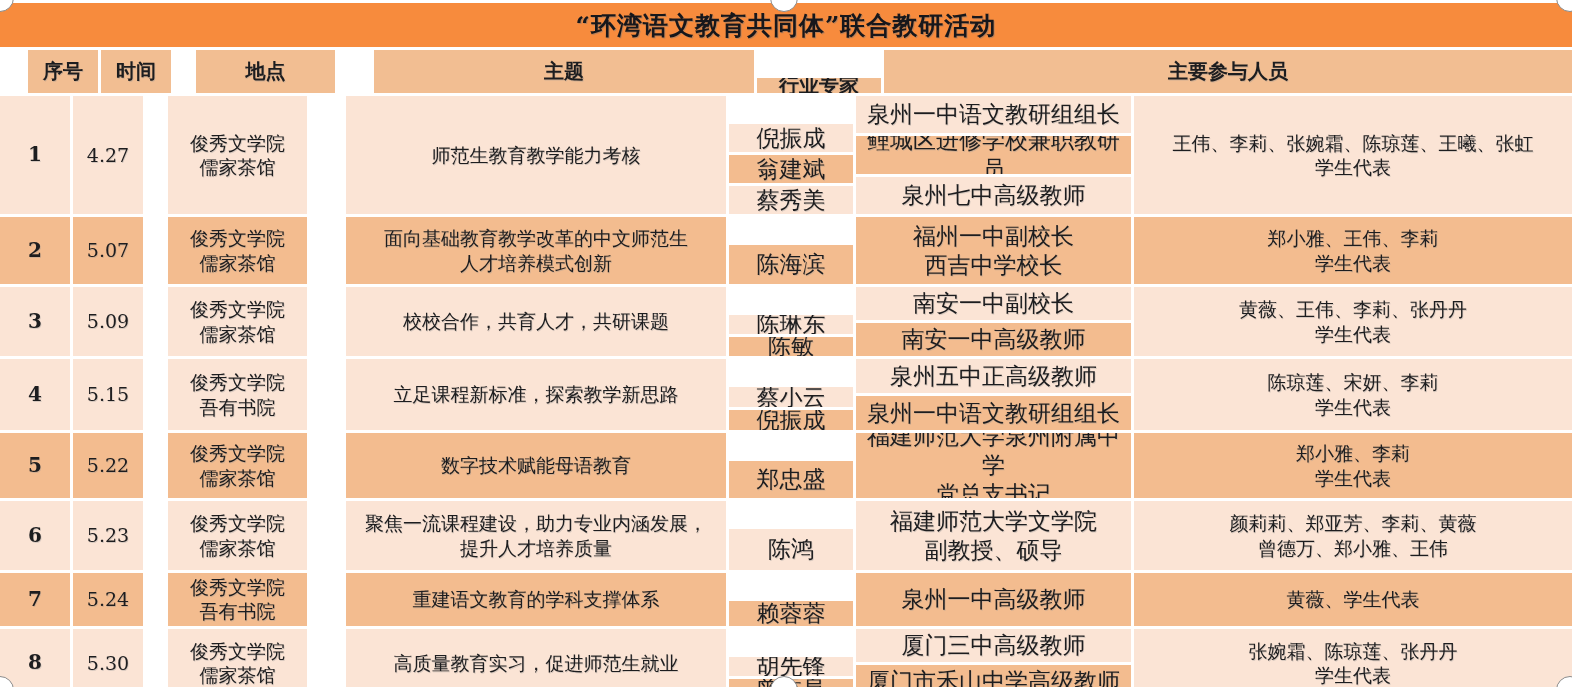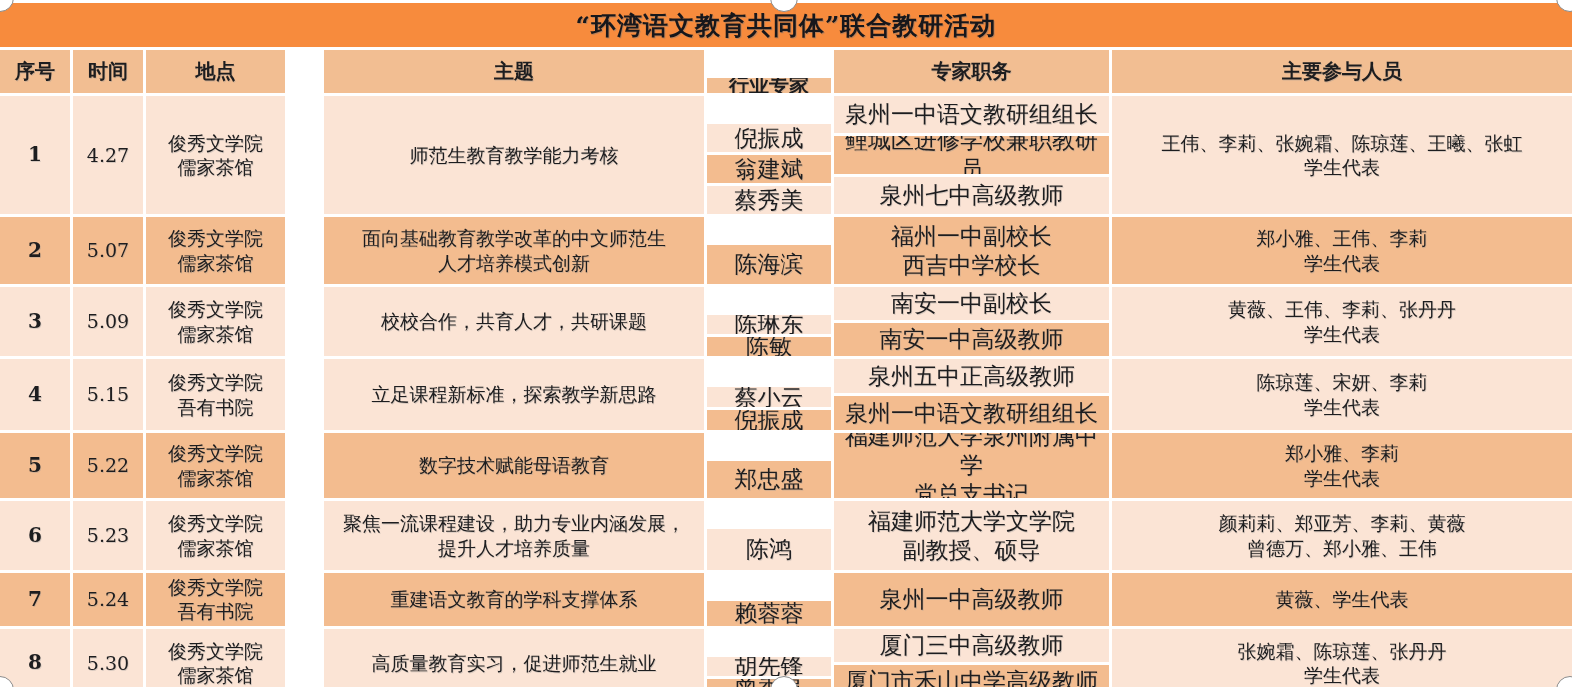--- a/index.html
+++ b/index.html
@@ -31,36 +31,36 @@
     white-space:nowrap;
   }
 
   
   .grid{
     position:absolute;left:0;top:50px;width:1572px;height:637px;
     display:flex;flex-direction:column;
     gap:3px;
   }
   .row{display:flex;gap:3px;width:100%;box-sizing:border-box;}
-  .row.header{height:43px;flex:0 0 43px;}
+  .row.header{height:43px;flex:0 0 43px;padding-left:28px;}
 
   .cell{
     box-sizing:border-box;
     display:flex;align-items:center;justify-content:center;
     text-align:center;
     font-size:19px;color:#1d1d1f;
     line-height:1.28;
     padding:2px 4px;
     text-shadow:0.7px 0.7px 0 rgba(150,150,150,.35);
     overflow:hidden;
   }
   
   .c-no    {flex:0 0 70px;}
   .c-time  {flex:0 0 70px;}
-  .c-place {flex:0 0 139px;}
+  .c-place {flex:0 0 139px;margin-left:22px;}
   .c-topic {flex:0 0 380px;margin-left:36px;}
   .c-exp   {flex:0 0 124px;margin-top:28px;}
   .c-pos   {flex:0 0 275px;}
   .c-part  {flex:1 1 auto;}
 
   
   .sh-head {background:#F2BE92;}
   .sh-light{background:#FBE4D5;}
   .sh-dark {background:#F3BC8F;}
 
@@ -106,21 +106,20 @@
     <div class="title-text">“环湾语文教育共同体”联合教研活动</div>
   </div>
 
   <div class="grid">
     <div class="row header" id="header-row">
         <div class="cell hdr sh-head c-no">序号</div>
         <div class="cell hdr sh-head c-time">时间</div>
         <div class="cell hdr sh-head c-place">地点</div>
         <div class="cell hdr sh-head c-topic">主题</div>
         <div class="cell hdr sh-head c-exp">行业专家</div>
-        <div class="cell hdr sh-head c-pos">专家职务</div>
         <div class="cell hdr sh-head c-part">主要参与人员</div>
       </div>
     <div id="body-rows" style="display:contents"><div class="row" style="flex: 0 0 118px;">
           <div class="cell sh-light c-no num">1</div>
           <div class="cell sh-light c-time">4.27</div>
           <div class="cell sh-light c-place">俊秀文学院<br>儒家茶馆</div>
           <div class="cell sh-light c-topic">师范生教育教学能力考核</div>
           <div class="cell stack c-exp">
             <div class="sub sh-light">倪振成</div>
             <div class="sub sh-dark">翁建斌</div>

